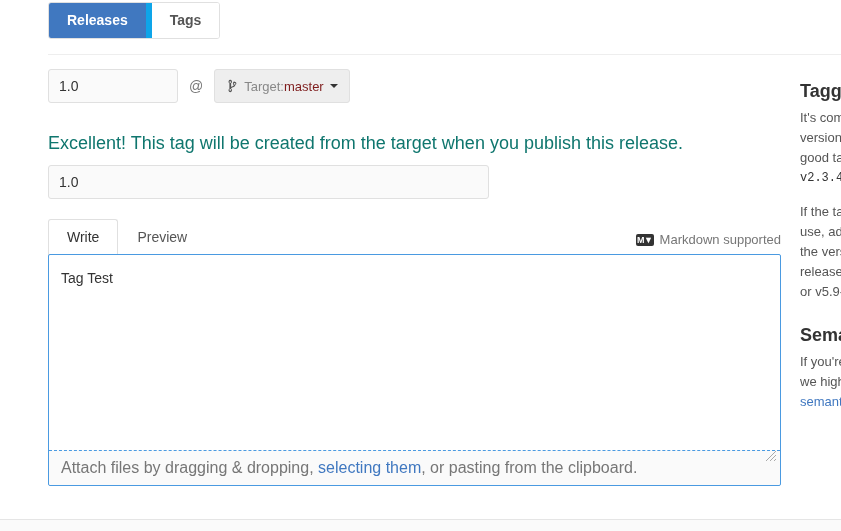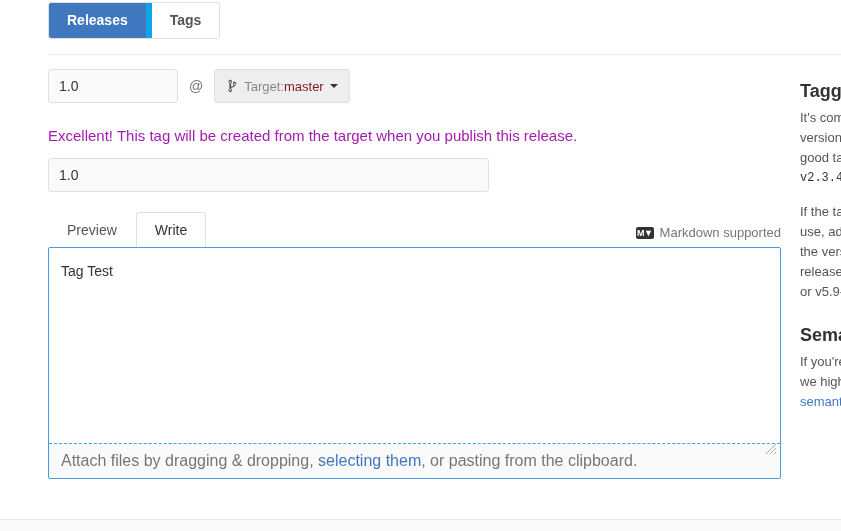--- a/index.html
+++ b/index.html
@@ -127,23 +127,23 @@
   .caret {
     margin-left: 6px;
     width: 0; height: 0;
     border-left: 4px solid transparent;
     border-right: 4px solid transparent;
     border-top: 4px solid #333333;
     display: inline-block;
   }
 
   .help-note {
-    margin-top: 23px;
-    font-size: 15px;
-    color: #a21caf;
+    margin-top: 30px;
+    font-size: 18px;
+    color: #0f766e;
     line-height: 18px;
   }
 
   .title-input {
     display: block;
     margin-top: 13px;
     width: 441px;
     height: 34px;
     box-sizing: border-box;
     border: 1px solid #e0e0e0;
@@ -341,22 +341,22 @@
       </div>
     </div>
 
     <div class="help-note">Excellent! This tag will be created from the target when you publish this release.</div>
 
     <input class="title-input" type="text" value="1.0" placeholder="Release title" style="">
 
     <div class="comment-block">
 
       <div class="write-tabs">
+        <div class="write-tab selected">Write</div>
         <div class="write-tab">Preview</div>
-        <div class="write-tab selected">Write</div>
         <div class="md-support">
           <span class="md-icon">M▼</span>
           <span>Markdown supported</span>
         </div>
       </div>
 
       <div class="comment-body">
         <textarea class="comment-textarea" placeholder="Describe this release" style="">Tag Test</textarea>
         <span class="resize-grip">
           <svg width="12" height="12" viewBox="0 0 12 12">

